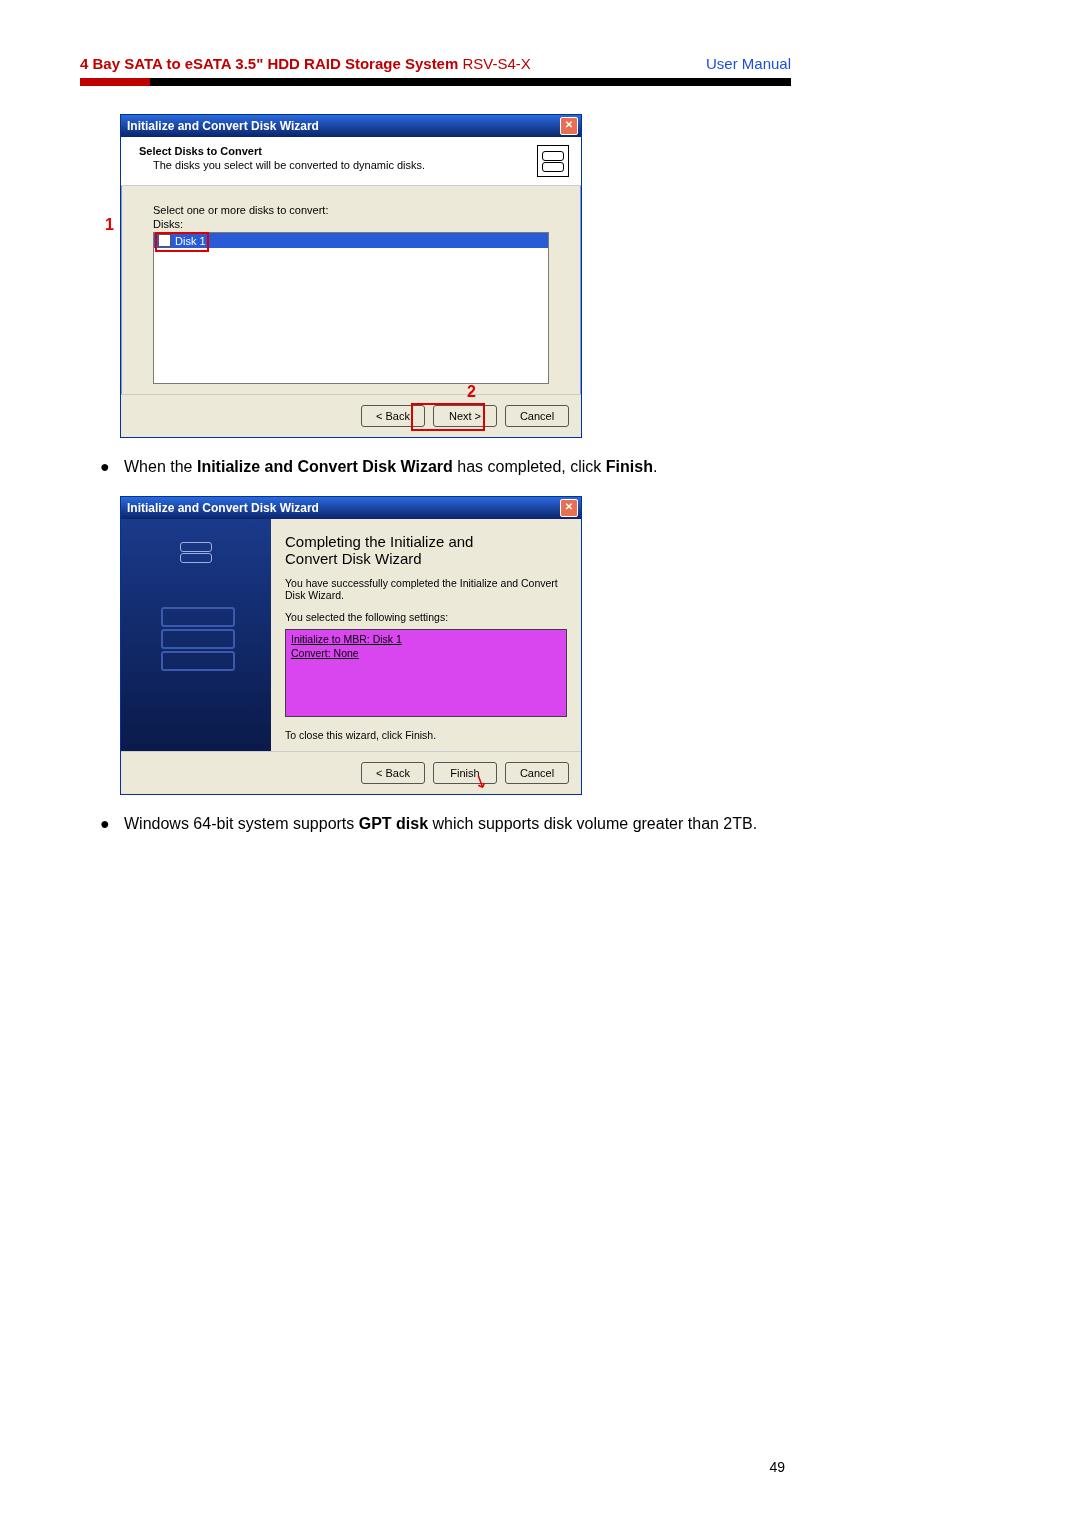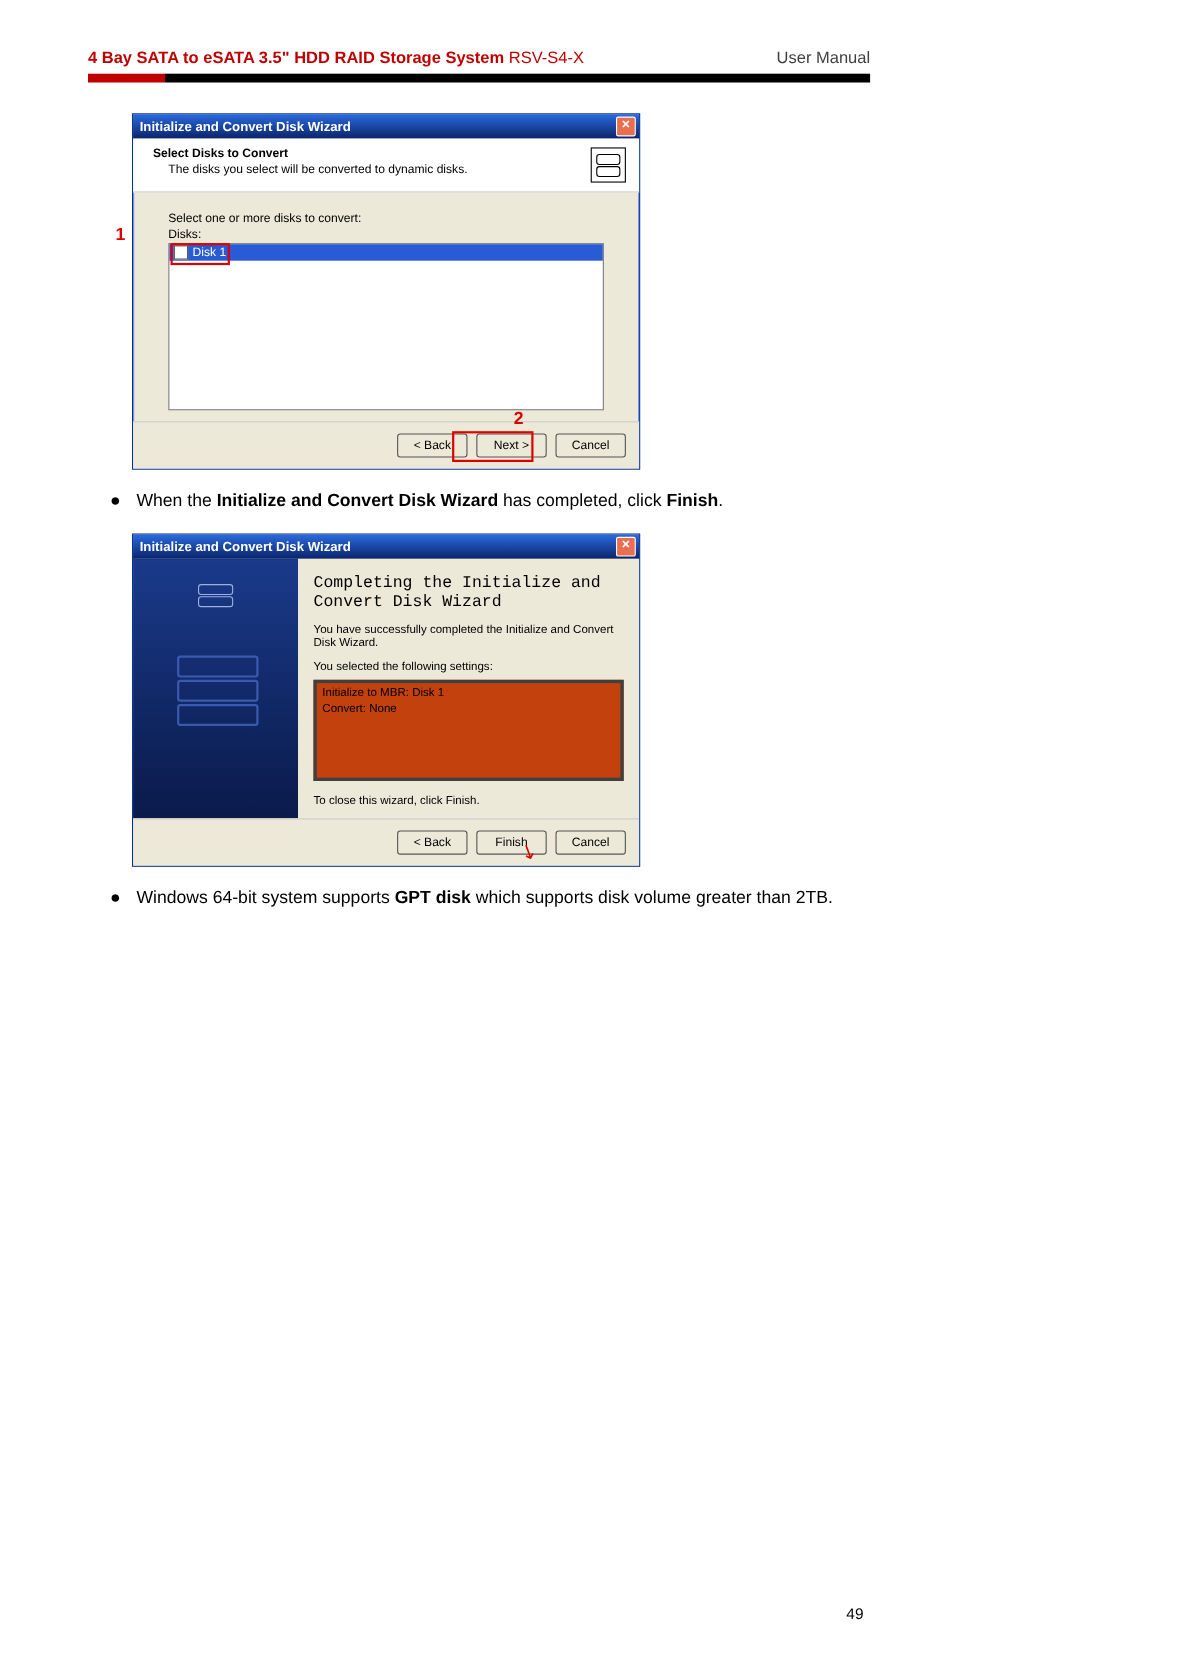--- a/index.html
+++ b/index.html
@@ -8,38 +8,38 @@
     background: #fff;
     font-family: Arial, Helvetica, sans-serif;
     font-size: 14px;
     color: #000;
   }
   .page {
     width: 861px;
     height: 1527px;
     position: relative;
     box-sizing: border-box;
-    padding: 44px 70px 40px 80px;
+    padding: 55px 70px 40px 80px;
   }
   .header-row {
     display: flex;
     justify-content: space-between;
     align-items: baseline;
     font-size: 15px;
   }
   .header-title-bold {
     font-weight: bold;
     color: #c00000;
   }
   .header-title-thin {
     font-weight: normal;
     color: #c00000;
   }
   .header-right {
-    color: #404040;
+    color: #1d4ed8;
   }
   .header-rule {
     margin-top: 6px;
     height: 8px;
     display: flex;
   }
   .header-rule .red-part {
     width: 70px;
     background: #c00000;
   }
@@ -224,35 +224,36 @@
   }
   .big-disk div:nth-child(1){ top: 0;}
   .big-disk div:nth-child(2){ top: 22px;}
   .big-disk div:nth-child(3){ top: 44px;}
   .dlg2-right {
     flex: 1;
     background: #ece9d8;
     padding: 14px 14px 0 14px;
   }
   .dlg2-right .big-title {
-    font-family: Liberation Mono, monospace;
+    font-family: Liberation Sans, sans-serif;
     font-size: 15px;
   }
   .dlg2-right .para {
     margin-top: 10px;
     font-size: 10.5px;
   }
   .settings-box {
     margin-top: 6px;
-    border: 3px solid #404040;
-    background: #c2410c;
+    border: 1px solid #404040;
+    background: #d946ef;
     height: 80px;
     padding: 3px 5px;
     font-size: 10.5px;
     line-height: 1.3;
+    text-decoration: underline;
   }
   .red-arrow {
     position: absolute;
     color: #d00;
     font-size: 18px;
     transform: rotate(25deg);
   }
   .page-num {
     position: absolute;
     bottom: 52px;

